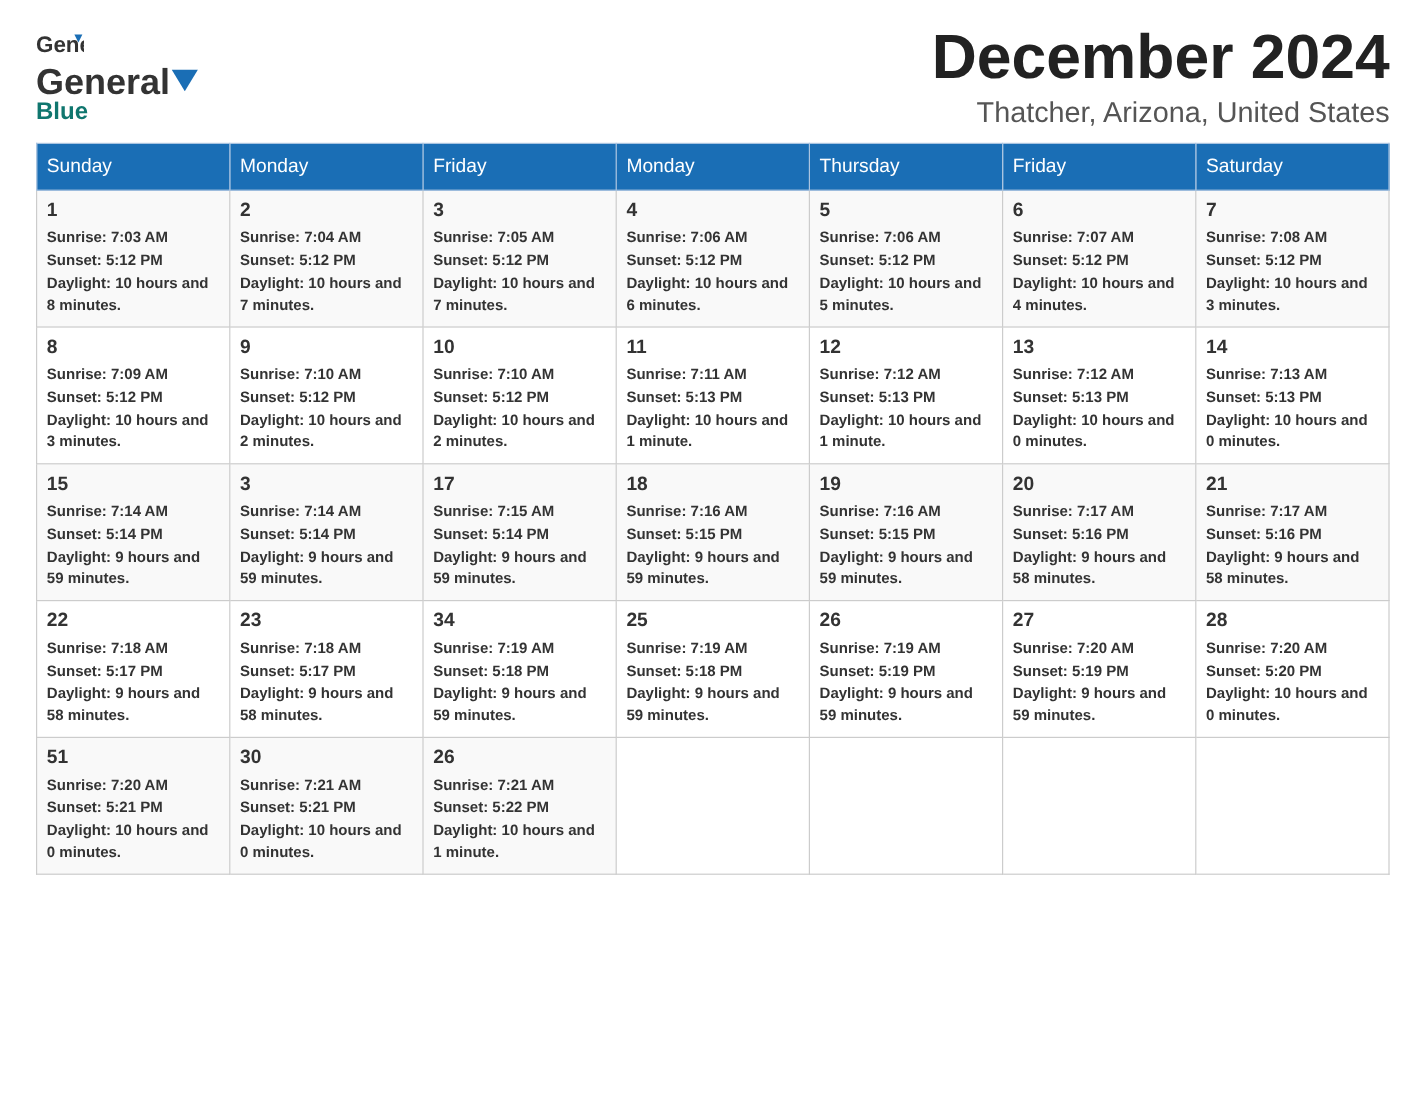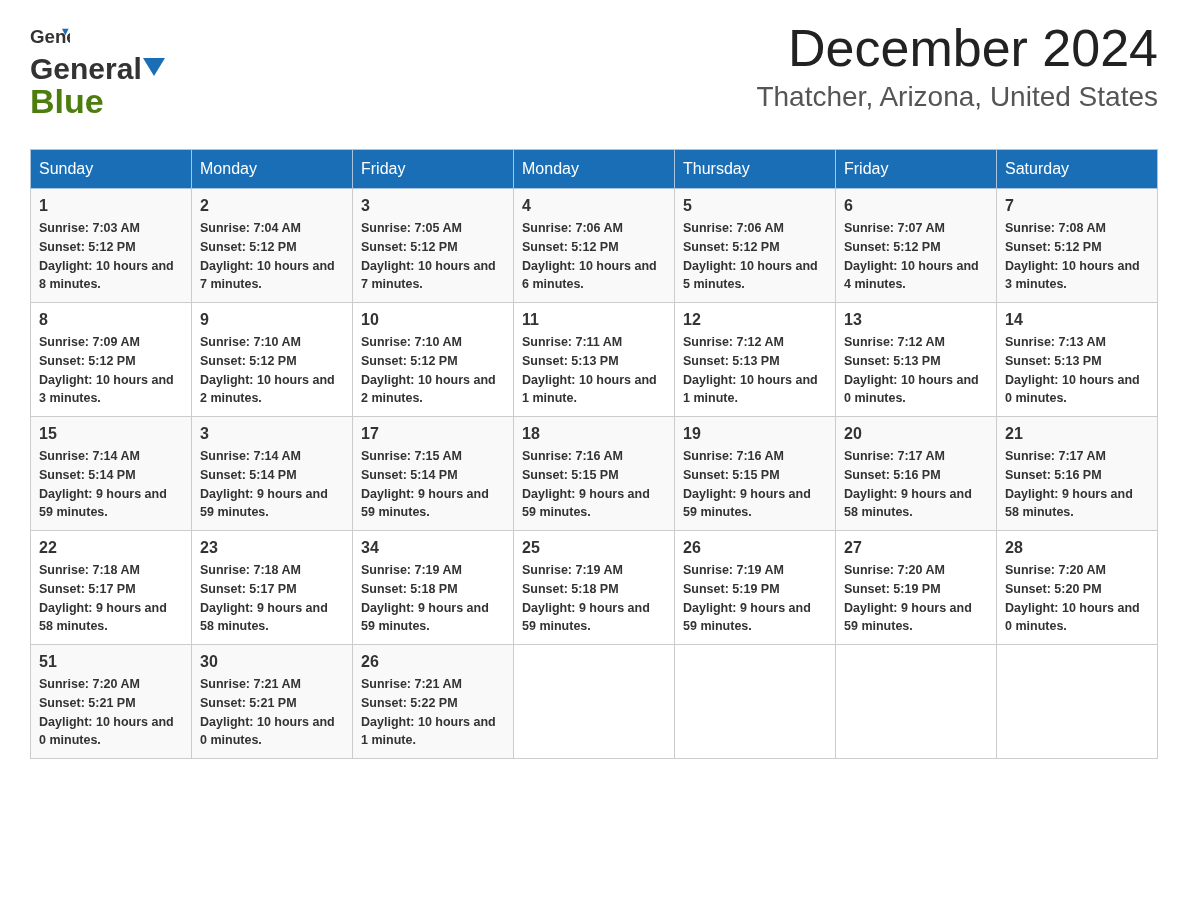--- a/index.html
+++ b/index.html
@@ -20,33 +20,33 @@
     .logo {
       display: flex;
       flex-direction: column;
       align-items: flex-start;
     }
     .title-block {
       text-align: right;
     }
     .month-title {
       font-size: 52px;
-      font-weight: normal;
+      font-weight: bold;
       color: #222;
       line-height: 1.1;
     }
     .location-title {
-      font-size: 28px;
+      font-size: 24px;
       color: #555;
       margin-top: 4px;
     }
     .calendar {
       width: 100%;
       border-collapse: collapse;
-      margin-top: 28px;
+      margin-top: 10px;
     }
     .calendar th {
       background-color: #1a6eb5;
       color: #fff;
       padding: 10px 8px;
       text-align: left;
       font-size: 16px;
       font-weight: normal;
       border: 1px solid #aac4e0;
     }
@@ -104,21 +104,21 @@
         <polygon points="48,8 58,8 53,18" fill="#1a6eb5"></polygon>
       </svg>
     </div>
     <div style="display:flex; align-items:center; margin-top:-8px;">
       <span style="font-size:30px; font-weight:bold; color:#333; font-family:Arial;">General</span>
       <svg width="22" height="18" viewBox="0 0 22 18" style="margin: 0 2px 0 1px; position:relative; top:-2px;">
         <polygon points="0,0 22,0 11,18" fill="#1a6eb5"></polygon>
       </svg>
     </div>
     <div style="margin-top:-4px;">
-      <span style="font-size:34px; font-weight:bold; color:#4d7c0f; font-family:Arial;">Blue</span>
+      <span style="font-size:20px; font-weight:bold; color:#0f766e; font-family:Arial;">Blue</span>
     </div>
   </div>
   <div class="title-block">
     <div class="month-title">December 2024</div>
     <div class="location-title">Thatcher, Arizona, United States</div>
   </div>
 </div>
 
 <table class="calendar">
   <thead>

